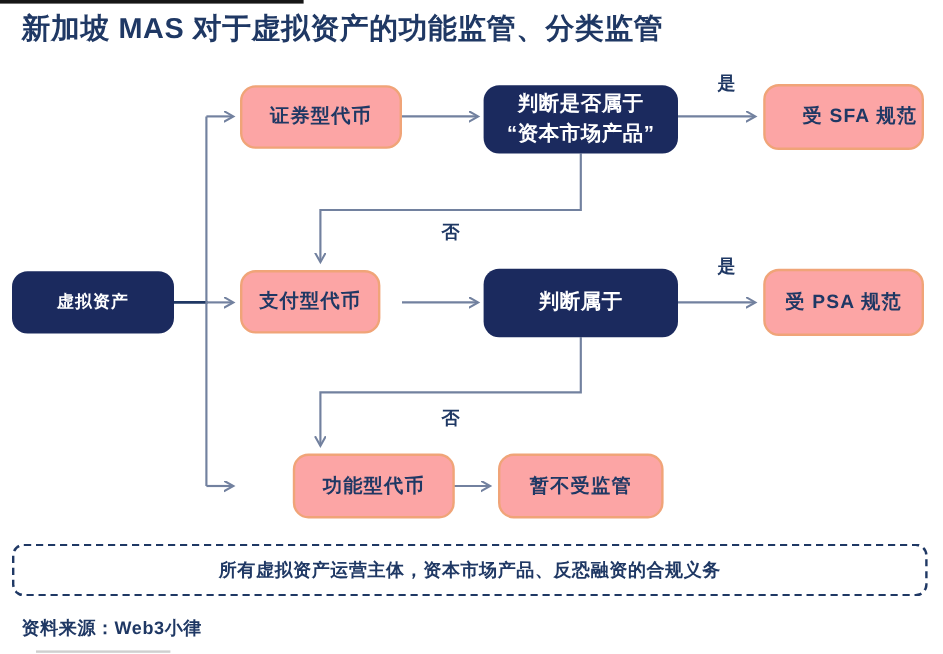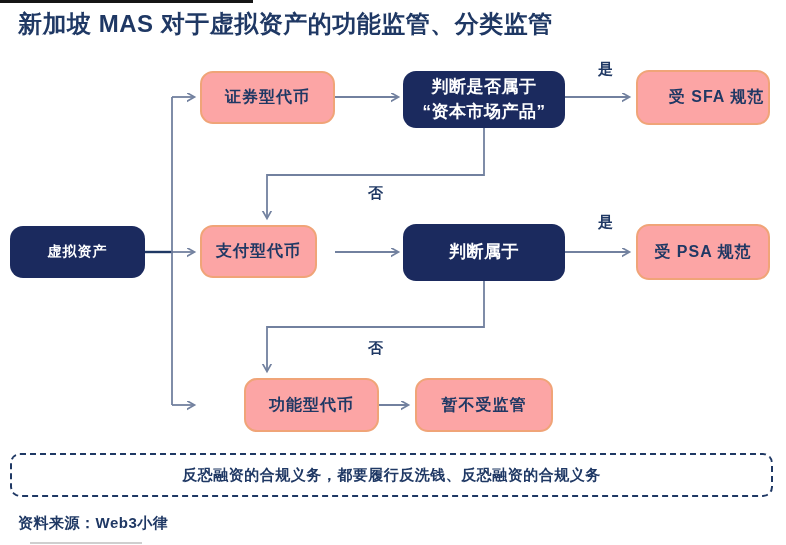--- a/index.html
+++ b/index.html
@@ -121,19 +121,19 @@
   <div class="node outline" style="left:415px;top:378px;width:138px;height:54px;">
     <span>暂不受监管</span>
   </div>
 
   <div class="edge-label" style="left:598px;top:60px;">是</div>
   <div class="edge-label" style="left:368px;top:184px;">否</div>
   <div class="edge-label" style="left:598px;top:213px;">是</div>
   <div class="edge-label" style="left:368px;top:339px;">否</div>
 
   <div class="footer-note">
-    <span>反恐融资的合规义务，都要履行反洗钱、反恐融资的合规义务</span>
+    <span>所有虚拟资产运营主体，资本市场产品、反恐融资的合规义务</span>
   </div>
 
   <div class="source">资料来源：Web3小律</div>
 
   <div class="bottom-artifact"></div>
 </div>
 
 </body></html>

